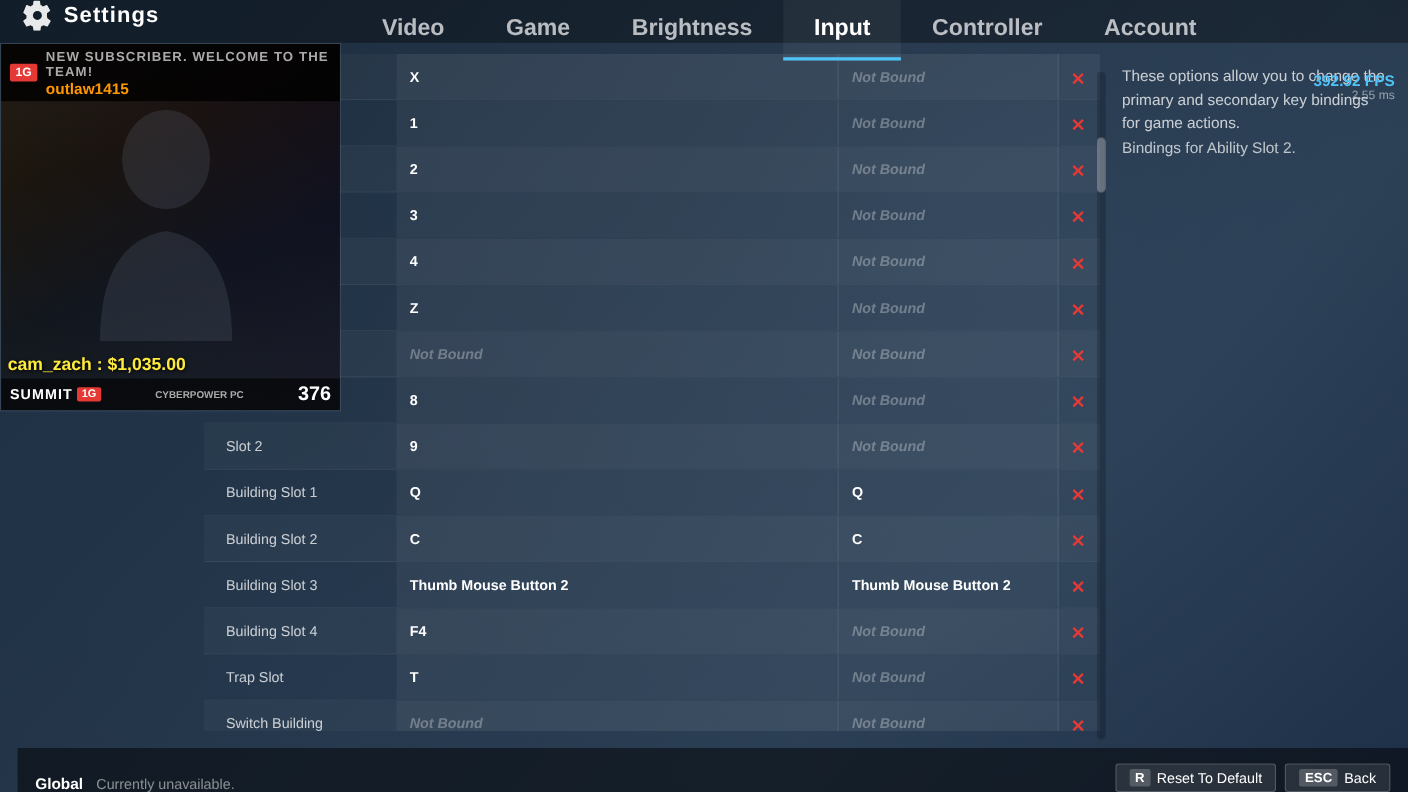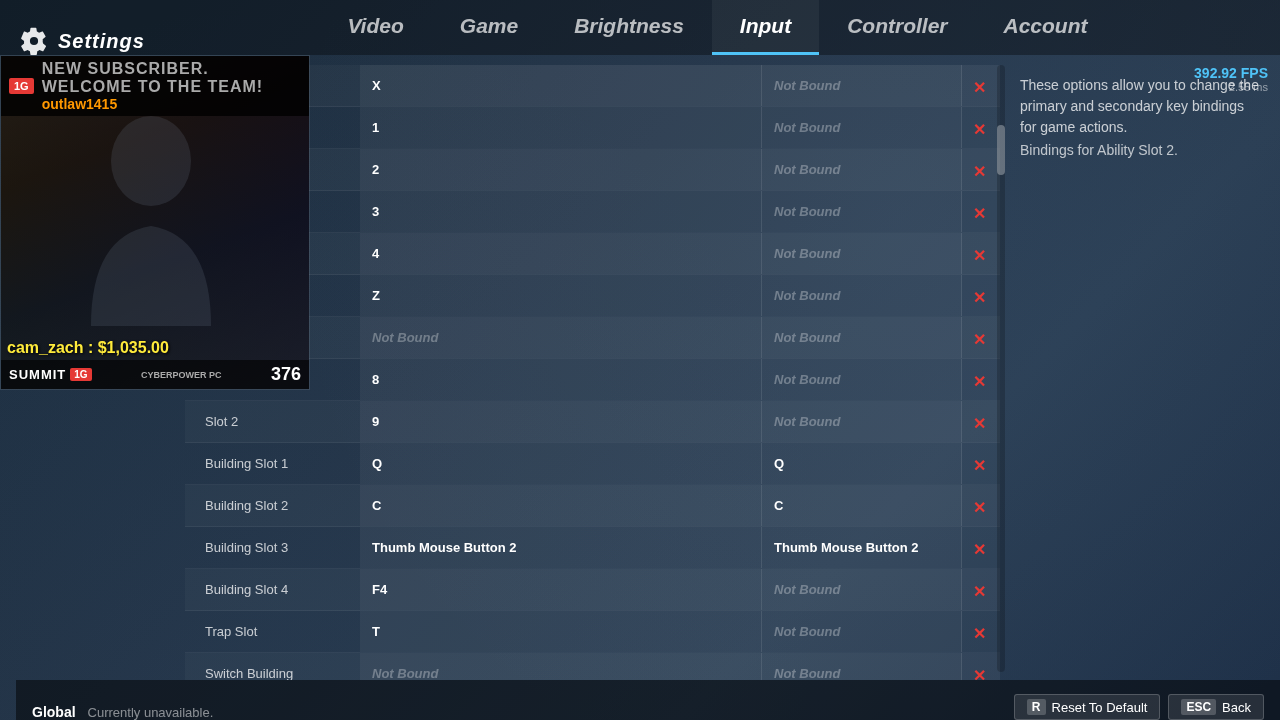--- a/index.html
+++ b/index.html
@@ -28,26 +28,25 @@
       inset: 0;
       background-image: radial-gradient(circle at 70% 30%, rgba(100,150,200,0.08) 0%, transparent 60%),
                         radial-gradient(circle at 20% 80%, rgba(50,100,150,0.06) 0%, transparent 50%);
     }
 
     
     .topnav {
       position: relative;
       z-index: 10;
       display: flex;
-      align-items: flex-end;
-      height: 55px;
+      align-items: flex-start;
+      height: 39px;
       background: rgba(0,0,0,0.35);
       padding: 0 20px;
       gap: 0;
-      font-style: italic;
     }
 
     .nav-brand {
       display: flex;
       align-items: center;
       gap: 10px;
       margin-right: 30px;
     }
 
     .nav-brand .gear-icon {
@@ -125,21 +124,21 @@
     .sub-badge {
       background: #e53935;
       color: #fff;
       font-size: 11px;
       font-weight: 900;
       padding: 2px 5px;
       border-radius: 2px;
     }
 
     .sub-text-top {
-      font-size: 16px;
+      font-size: 12px;
       color: #aaa;
       font-weight: 600;
       letter-spacing: 1px;
     }
 
     .sub-username {
       font-size: 14px;
       font-weight: 700;
       color: #ff9800;
     }

